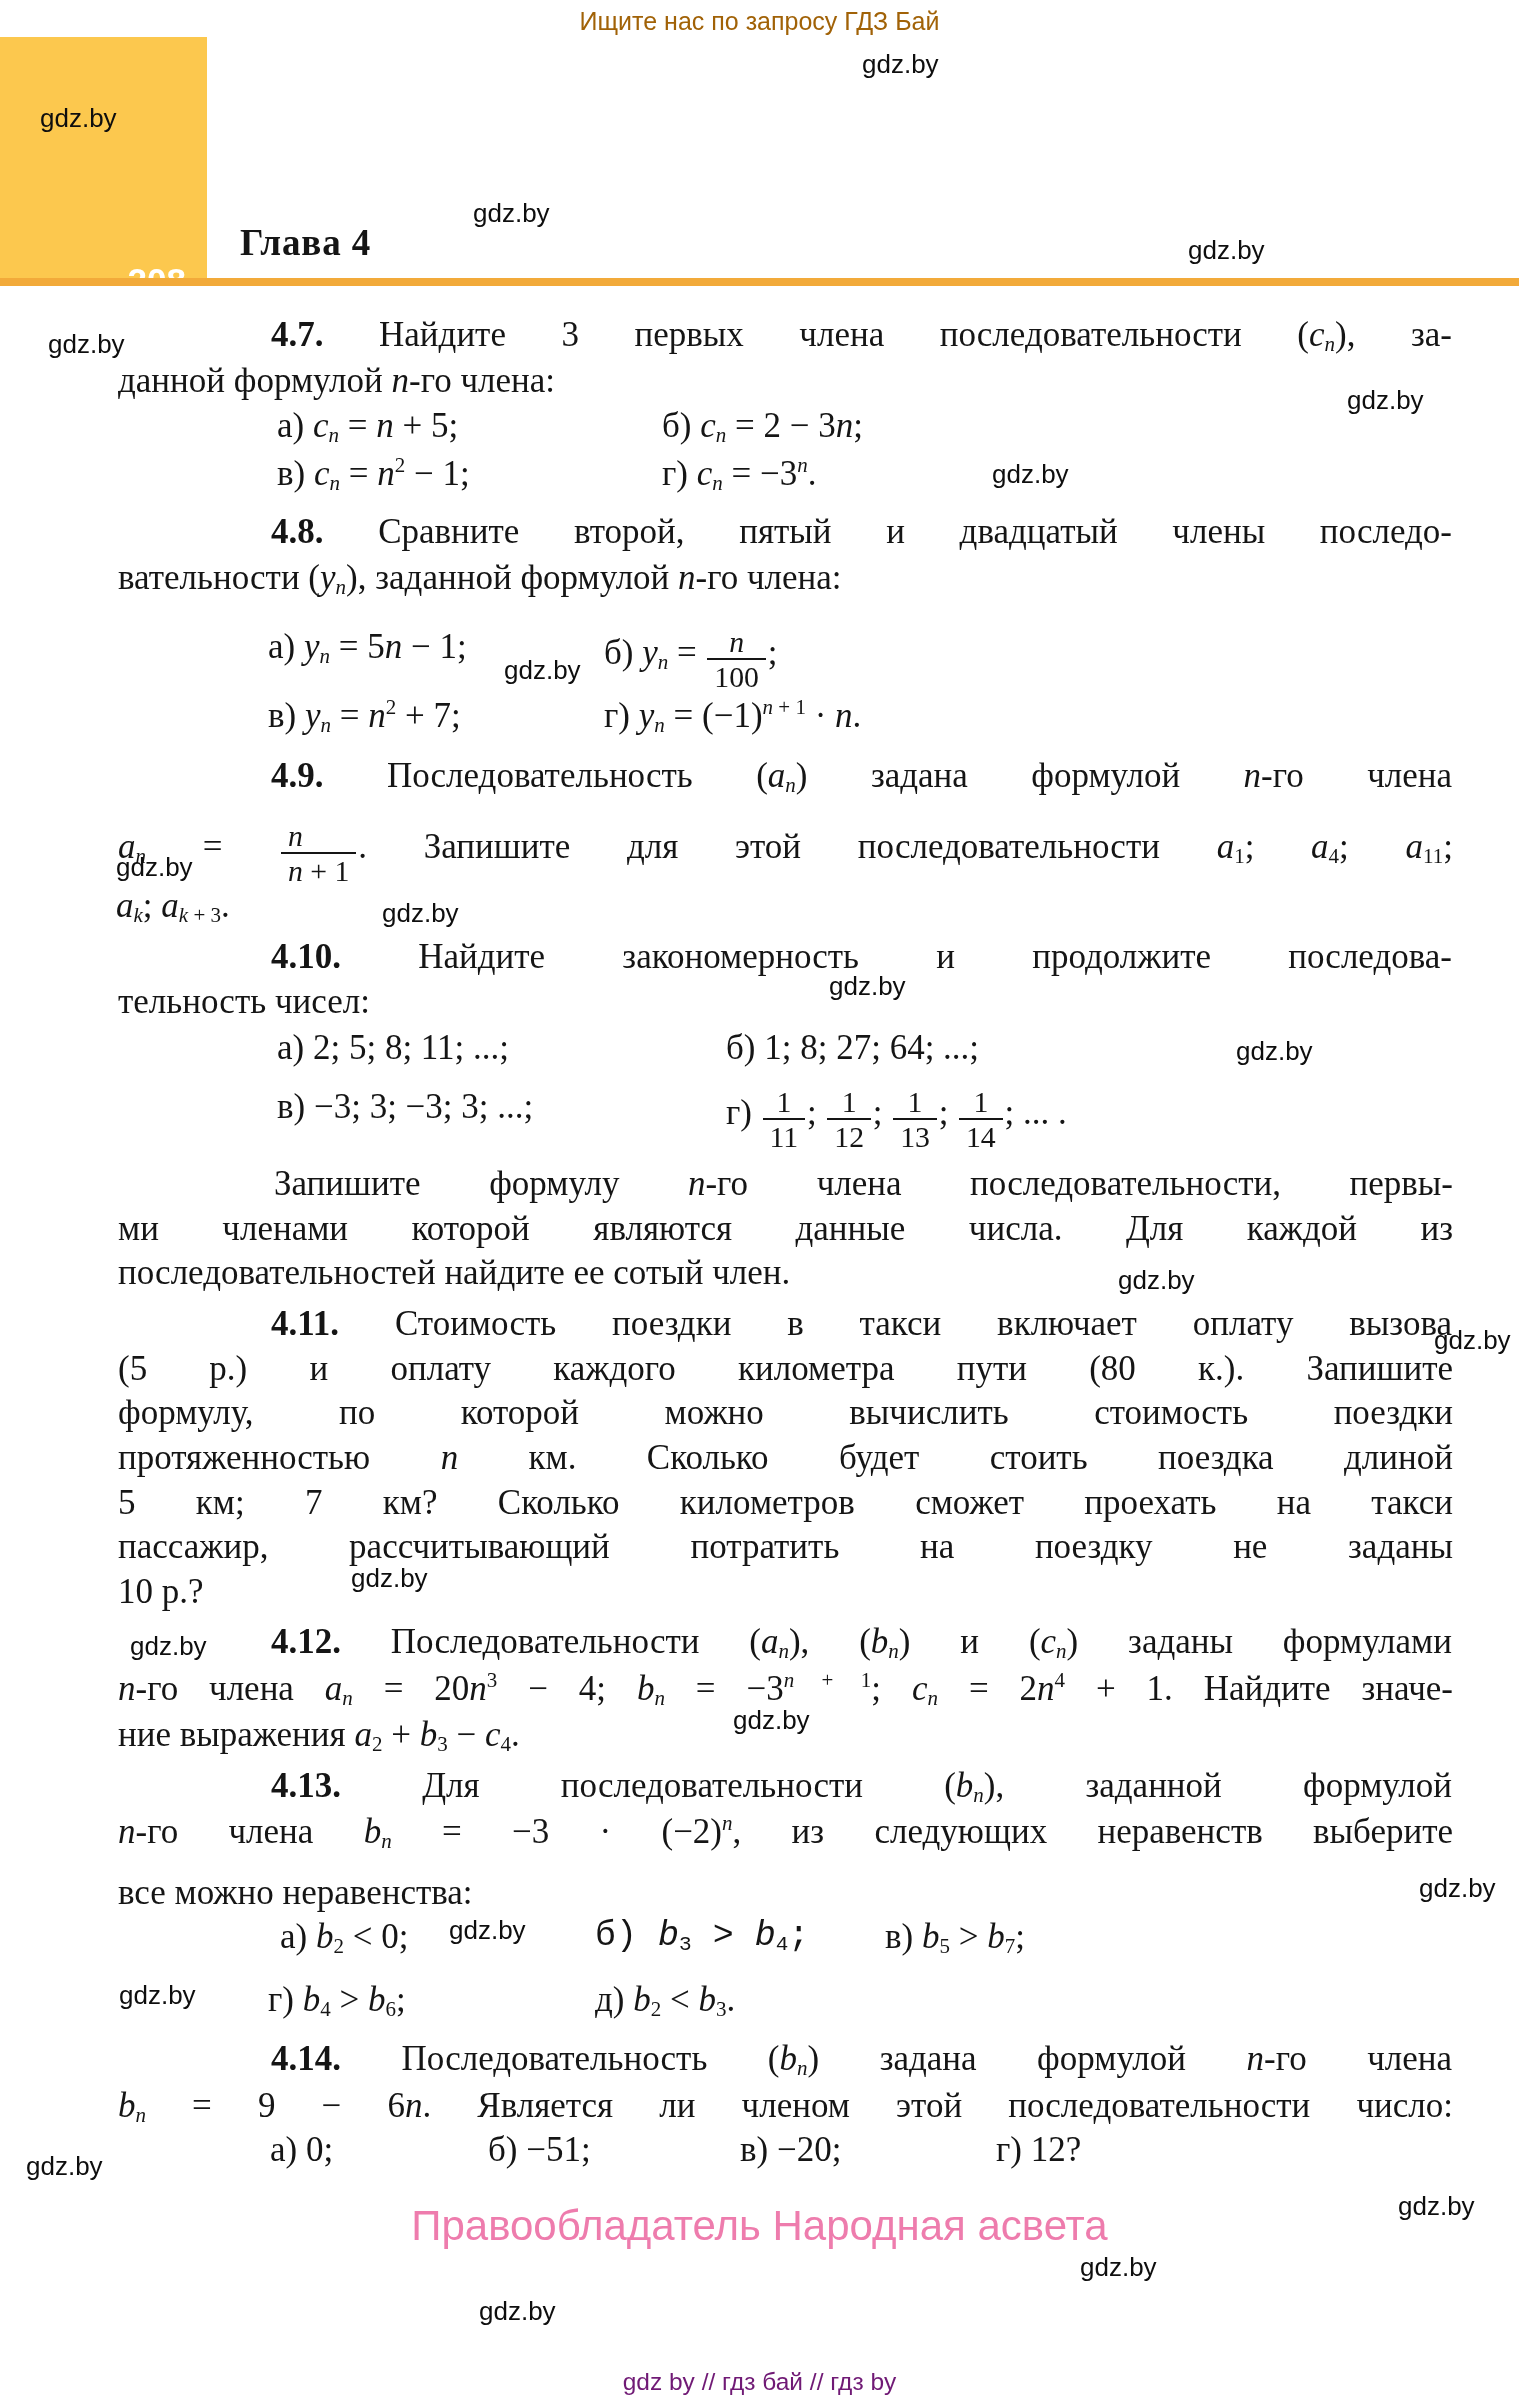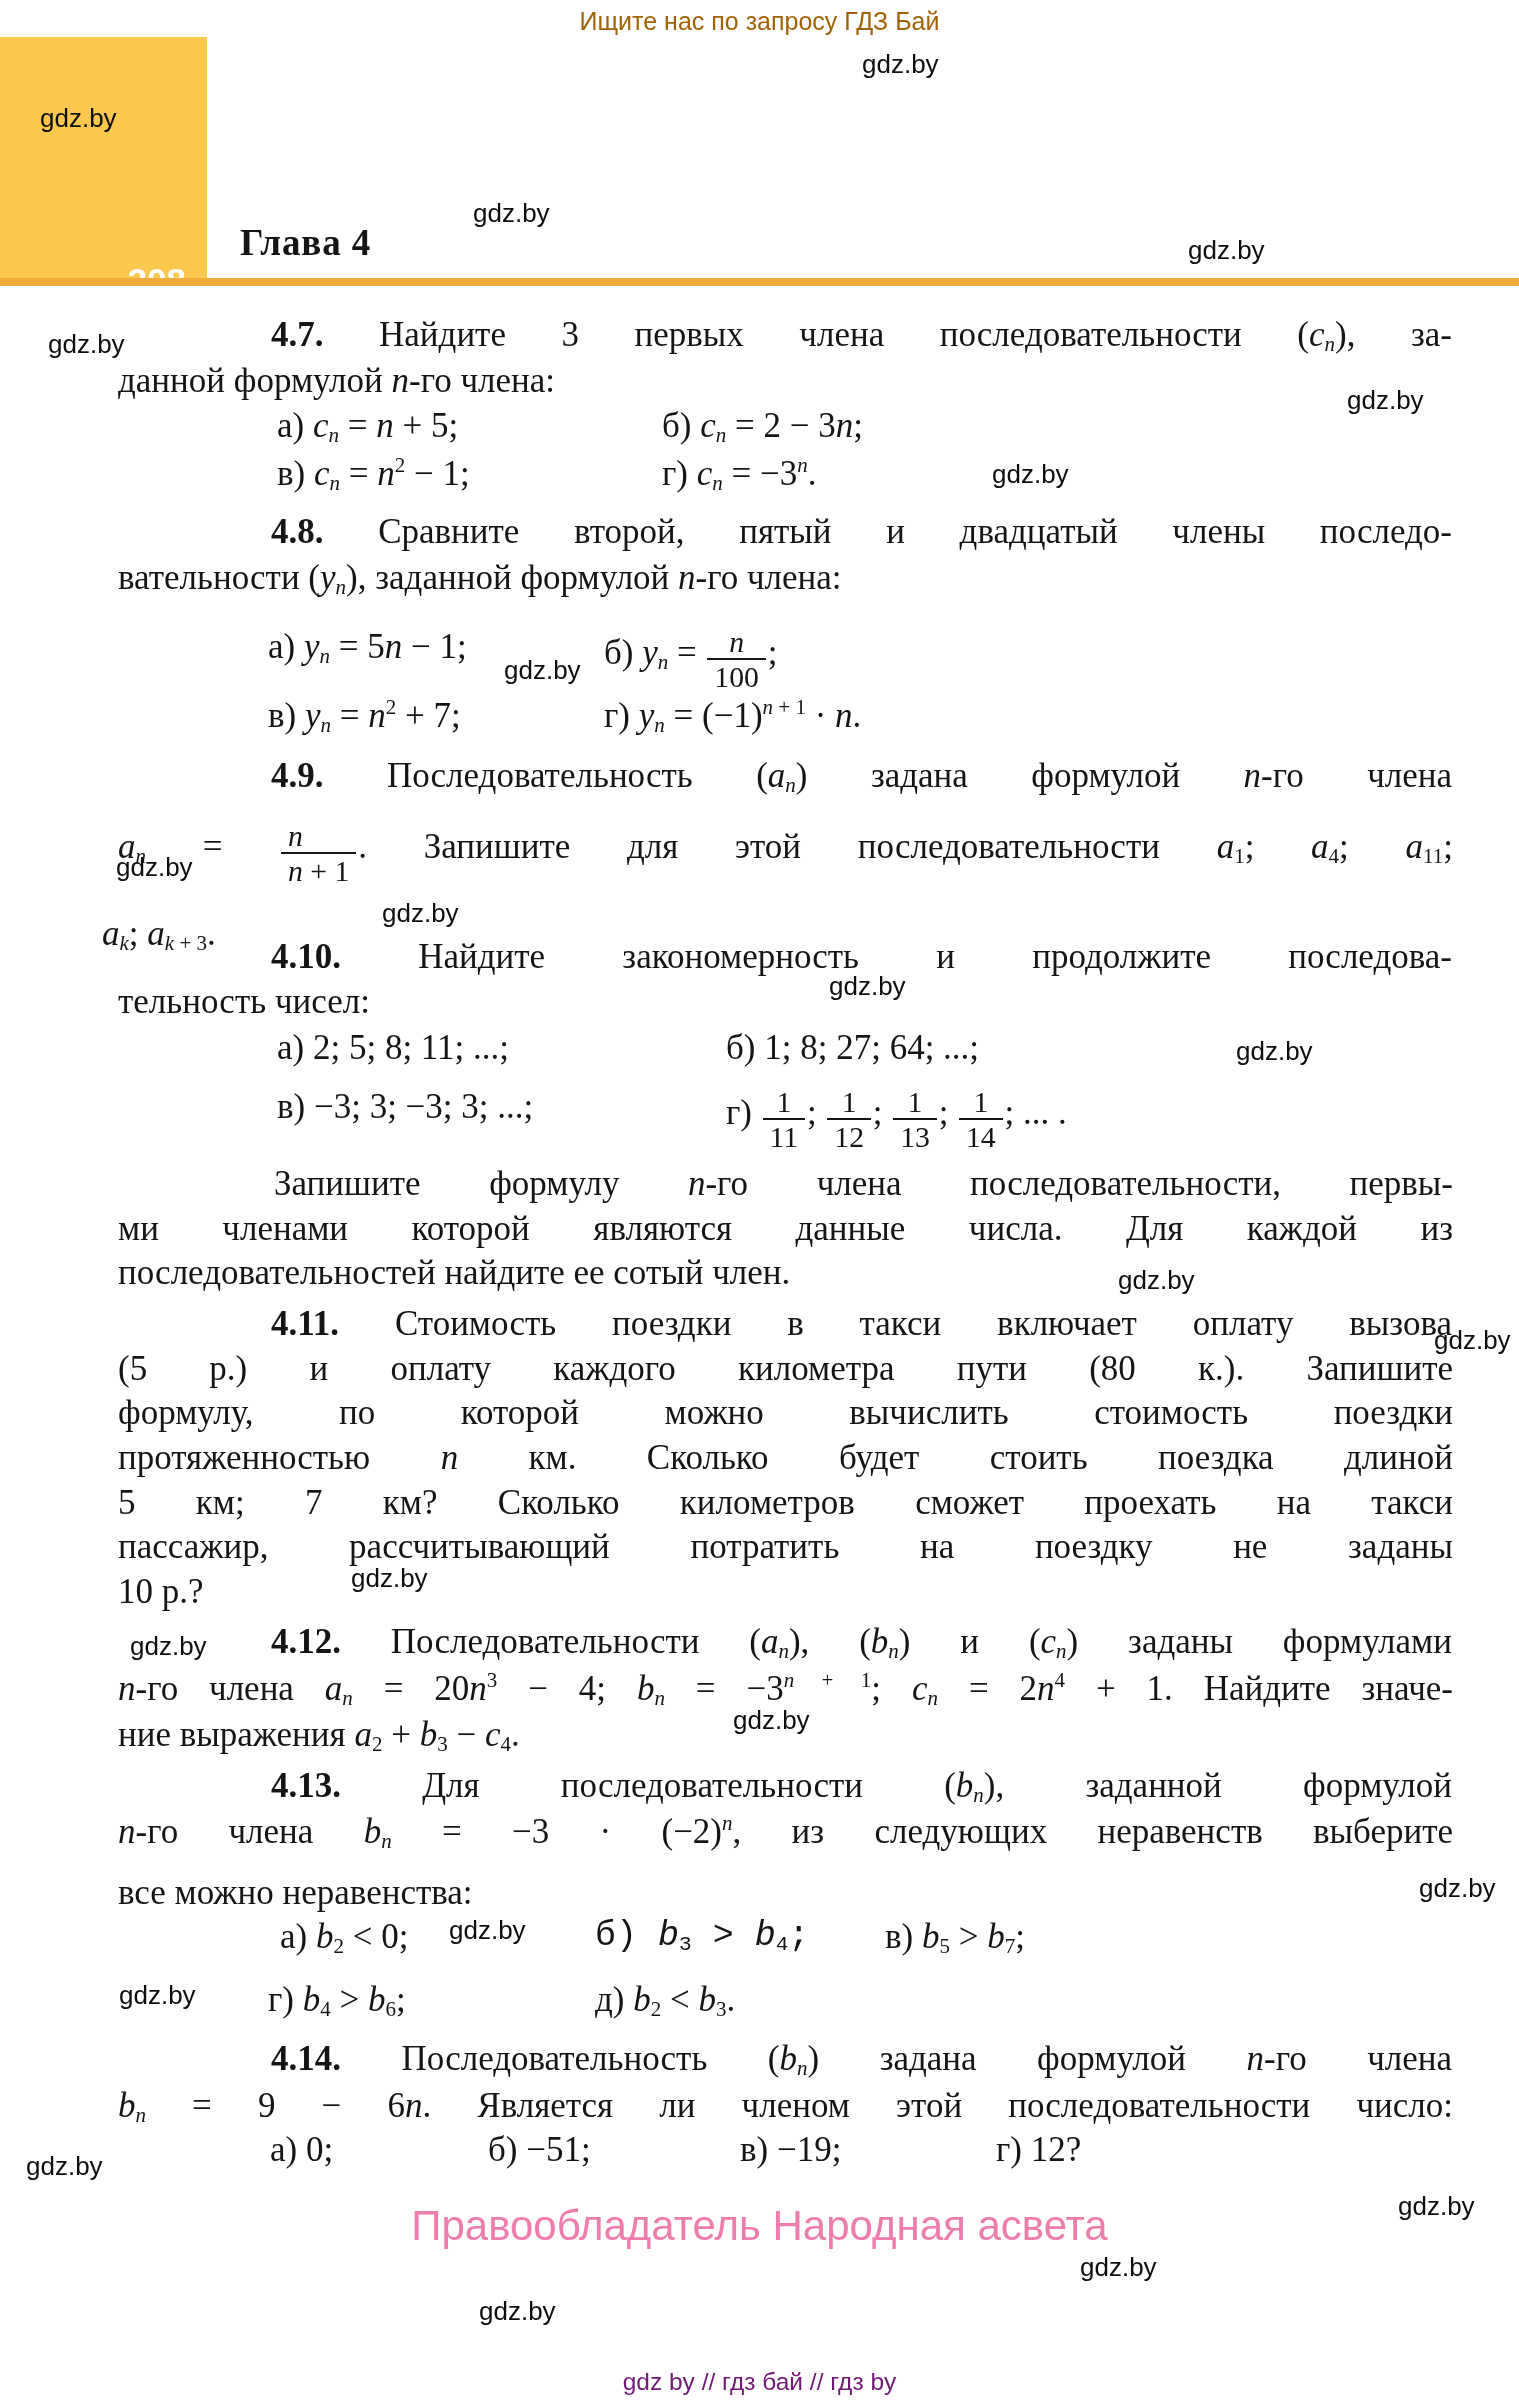--- a/index.html
+++ b/index.html
@@ -66,21 +66,21 @@
       <div class="frag" style="left: 277px; top: 452px;">в)  <i>c</i><sub><i>n</i></sub> = <i>n</i><sup>2</sup> − 1;</div>
       <div class="frag" style="left: 662px; top: 452px;">г)  <i>c</i><sub><i>n</i></sub> = −3<sup><i>n</i></sup>.</div>
       <div class="frag j" style="left: 271px; top: 510px; width: 1181px;"><b>4.8.</b> Сравните второй, пятый и двадцатый члены последо-</div>
       <div class="frag" style="left: 118px; top: 556px;">вательности (<i>y</i><sub><i>n</i></sub>), заданной формулой <i>n</i>-го члена:</div>
       <div class="frag" style="left: 268px; top: 625px;">а)  <i>y</i><sub><i>n</i></sub> = 5<i>n</i> − 1;</div>
       <div class="frag" style="left: 604px; top: 625px;">б)  <i>y</i><sub><i>n</i></sub> = <span class="frac"><span class="num"><i>n</i></span><span class="den">100</span></span>;</div>
       <div class="frag" style="left: 268px; top: 694px;">в)  <i>y</i><sub><i>n</i></sub> = <i>n</i><sup>2</sup> + 7;</div>
       <div class="frag" style="left: 604px; top: 694px;">г)  <i>y</i><sub><i>n</i></sub> = (−1)<sup><i>n</i> + 1</sup> · <i>n</i>.</div>
       <div class="frag j" style="left: 271px; top: 754px; width: 1181px;"><b>4.9.</b> Последовательность (<i>a</i><sub><i>n</i></sub>) задана формулой <i>n</i>-го члена</div>
       <div class="frag j" style="left: 118px; top: 819px; width: 1335px;"><i>a</i><sub><i>n</i></sub> = <span class="frac"><span class="num"><i>n</i></span><span class="den"><i>n</i> + 1</span></span>.  Запишите для этой последовательности <i>a</i><sub>1</sub>;  <i>a</i><sub>4</sub>;  <i>a</i><sub>11</sub>;</div>
-      <div class="frag" style="left: 102px; top: 884px; margin-top: 28px;"><i>a</i><sub><i>k</i></sub>;  <i>a</i><sub><i>k</i> + 3</sub>.</div>
+      <div class="frag" style="left: 116px; top: 884px;"><i>a</i><sub><i>k</i></sub>;  <i>a</i><sub><i>k</i> + 3</sub>.</div>
       <div class="frag j" style="left: 271px; top: 935px; width: 1181px;"><b>4.10.</b> Найдите закономерность и продолжите последова-</div>
       <div class="frag" style="left: 118px; top: 980px;">тельность чисел:</div>
       <div class="frag" style="left: 277px; top: 1026px;">а) 2;  5;  8;  11;  ...;</div>
       <div class="frag" style="left: 726px; top: 1026px;">б) 1;  8;  27;  64;  ...;</div>
       <div class="frag" style="left: 277px; top: 1085px;">в) −3;  3;  −3;  3;  ...;</div>
       <div class="frag" style="left: 726px; top: 1085px;">г) <span class="frac"><span class="num">1</span><span class="den">11</span></span>;  <span class="frac"><span class="num">1</span><span class="den">12</span></span>;  <span class="frac"><span class="num">1</span><span class="den">13</span></span>;  <span class="frac"><span class="num">1</span><span class="den">14</span></span>;  ... .</div>
       <div class="frag j" style="left: 274px; top: 1162px; width: 1179px;">Запишите формулу <i>n</i>-го члена последовательности, первы-</div>
       <div class="frag j" style="left: 118px; top: 1207px; width: 1335px;">ми членами которой являются данные числа. Для каждой из</div>
       <div class="frag" style="left: 118px; top: 1251px;">последовательностей найдите ее сотый член.</div>
       <div class="frag j" style="left: 271px; top: 1302px; width: 1181px;"><b>4.11.</b> Стоимость поездки в такси включает оплату вызова</div>
@@ -98,21 +98,21 @@
       <div class="frag" style="left: 118px; top: 1871px;">все можно неравенства:</div>
       <div class="frag" style="left: 280px; top: 1915px;">а)  <i>b</i><sub>2</sub> &lt; 0;</div>
       <div class="frag" style="left: 595px; top: 1915px; font-family: Liberation Mono, monospace;">б)  <i>b</i><sub>3</sub> &gt; <i>b</i><sub>4</sub>;</div>
       <div class="frag" style="left: 885px; top: 1915px;">в)  <i>b</i><sub>5</sub> &gt; <i>b</i><sub>7</sub>;</div>
       <div class="frag" style="left: 268px; top: 1978px;">г)  <i>b</i><sub>4</sub> &gt; <i>b</i><sub>6</sub>;</div>
       <div class="frag" style="left: 595px; top: 1978px;">д)  <i>b</i><sub>2</sub> &lt; <i>b</i><sub>3</sub>.</div>
       <div class="frag j" style="left: 271px; top: 2037px; width: 1181px;"><b>4.14.</b> Последовательность (<i>b</i><sub><i>n</i></sub>) задана формулой <i>n</i>-го члена</div>
       <div class="frag j" style="left: 118px; top: 2084px; width: 1335px;"><i>b</i><sub><i>n</i></sub> = 9 − 6<i>n</i>. Является ли членом этой последовательности число:</div>
       <div class="frag" style="left: 270px; top: 2128px;">а) 0;</div>
       <div class="frag" style="left: 488px; top: 2128px;">б) −51;</div>
-      <div class="frag" style="left: 740px; top: 2128px;">в) −19;</div>
+      <div class="frag" style="left: 740px; top: 2128px;">в) −20;</div>
       <div class="frag" style="left: 996px; top: 2128px;">г) 12?</div>
     </div>
   <div id="wms">
       <div class="wm" style="left: 862px; top: 49px;">gdz.by</div>
       <div class="wm" style="left: 40px; top: 103px;">gdz.by</div>
       <div class="wm" style="left: 473px; top: 198px;">gdz.by</div>
       <div class="wm" style="left: 1188px; top: 235px;">gdz.by</div>
       <div class="wm" style="left: 48px; top: 329px;">gdz.by</div>
       <div class="wm" style="left: 1347px; top: 385px;">gdz.by</div>
       <div class="wm" style="left: 992px; top: 459px;">gdz.by</div>

